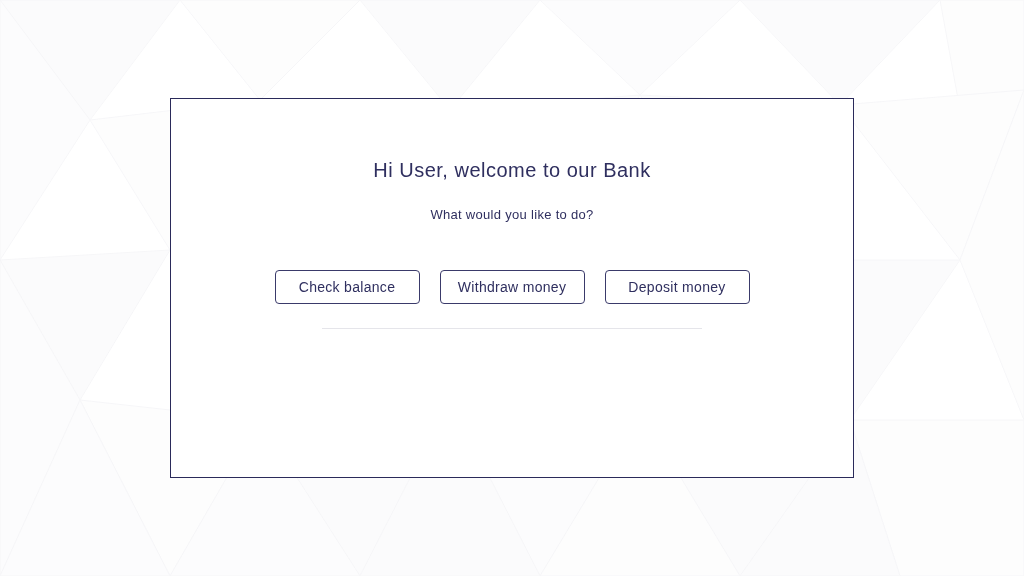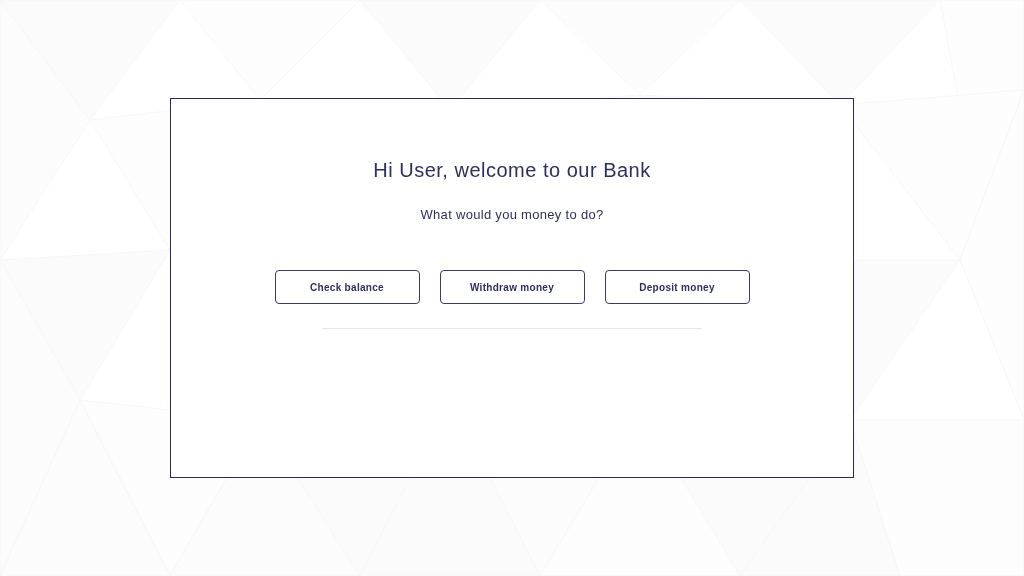--- a/index.html
+++ b/index.html
@@ -60,25 +60,24 @@
       margin-bottom: 24px;
     }
 
     .action-button {
       width: 145px;
       height: 34px;
       border: 1px solid #3a3a6a;
       border-radius: 4px;
       background: #ffffff;
       color: #2f2f5f;
-      font-size: 10px;
+      font-size: 14px;
       font-family: inherit;
       letter-spacing: 0.3px;
       cursor: pointer;
-      font-weight: bold;
     }
 
     .divider {
       width: 380px;
       height: 1px;
       background: #e5e5ea;
       margin: 0 auto;
     }
   </style>
 </head>
@@ -113,21 +112,21 @@
     <polygon fill="#fafafc" points="0,576 170,576 80,400"></polygon>
     <polygon fill="#fbfbfc" points="170,576 360,576 260,420"></polygon>
     <polygon fill="#f9f9fb" points="360,576 540,576 450,400"></polygon>
     <polygon fill="#fcfcfd" points="540,576 740,576 640,410"></polygon>
     <polygon fill="#f8f8fa" points="740,576 900,576 850,420"></polygon>
   </g>
 </svg>
 
 <div class="card">
   <h1 class="heading">Hi User, welcome to our Bank</h1>
-  <p class="subheading">What would you money to do?</p>
+  <p class="subheading">What would you like to do?</p>
 
   <div class="button-row">
     <button class="action-button">Check balance</button>
     <button class="action-button">Withdraw money</button>
     <button class="action-button">Deposit money</button>
   </div>
 
   <div class="divider"></div>
 </div>
 

